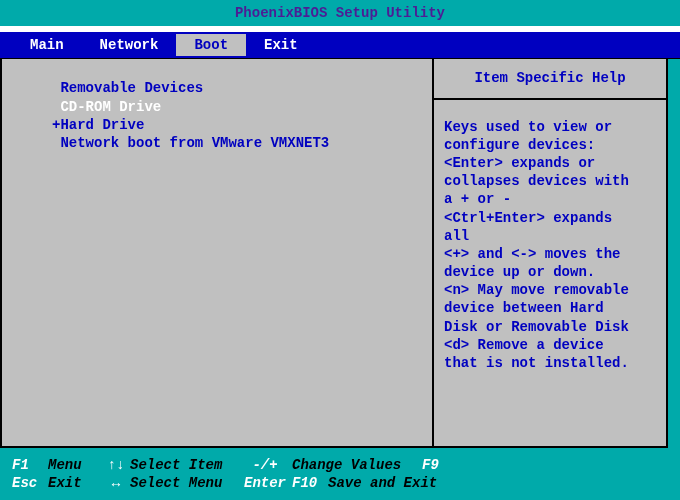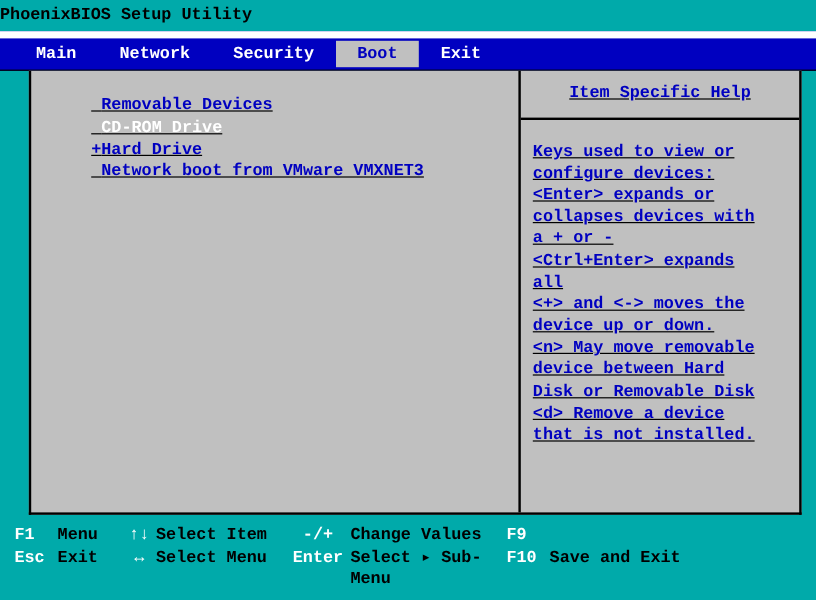--- a/index.html
+++ b/index.html
@@ -14,22 +14,22 @@
   }
   .bios-window {
     width: 680px;
     height: 500px;
     background: #00aaaa;
     display: flex;
     flex-direction: column;
   }
   .title-bar {
     background: #00aaaa;
-    color: #000000;
-    text-align: left;
+    color: #4c1d95;
+    text-align: center;
     font-weight: bold;
     padding: 4px 0;
   }
   .menu-bar {
     background: #0000c0;
     color: #fff;
     display: flex;
     padding: 2px 12px;
     font-weight: bold;
     border-top: 6px solid #ffffff;
@@ -41,23 +41,22 @@
   }
   .menu-item.selected {
     background: #c0c0c0;
     color: #0000c0;
   }
   .main-area {
     flex: 1;
     background: #c0c0c0;
     border: 2px solid #000;
     border-top: none;
-    margin: 0 12px 4px 24px;
+    margin: 0 12px 4px 0;
     display: flex;
-    text-decoration: underline;
   }
   .left-panel {
     flex: 1;
     padding: 20px 10px 10px 50px;
     border-right: 2px solid #000;
     position: relative;
   }
   .boot-item {
     color: #0000c0;
     font-weight: bold;
@@ -83,20 +82,21 @@
     padding: 18px 10px;
     color: #0000c0;
     font-weight: bold;
     white-space: pre-wrap;
   }
   .footer {
     background: #00aaaa;
     padding: 4px 12px 8px 12px;
     font-weight: bold;
     color: #000;
+    font-style: italic;
   }
   .footer-row {
     display: flex;
     align-items: baseline;
   }
   .fkey { color: #fff; display:inline-block; }
   .flabel { color: #000; display:inline-block; }
   .fsym { color: #fff; display:inline-block; text-align:center;}
   .fcell { display:inline-block; }
   .w-k { width: 36px; }
@@ -113,21 +113,20 @@
 
 <div class="bios-window">
 
   <div class="title-bar">
     <span>PhoenixBIOS Setup Utility</span>
   </div>
 
   <div class="menu-bar">
     <div class="menu-item">Main</div>
     <div class="menu-item">Network</div>
-    <div class="menu-item">Security</div>
     <div class="menu-item selected">Boot</div>
     <div class="menu-item">Exit</div>
   </div>
 
   <div class="main-area">
     <div class="left-panel">
       <div class="boot-item"><span> </span><span>Removable Devices</span></div>
       <div class="boot-item highlighted"><span> </span><span>CD-ROM Drive</span></div>
       <div class="boot-item"><span>+</span><span>Hard Drive</span></div>
       <div class="boot-item"><span> </span><span>Network boot from VMware VMXNET3</span></div>
@@ -160,19 +159,18 @@
       <span class="fcell w-s2 fsym">-/+</span>
       <span class="fcell w-l3 flabel">Change Values</span>
       <span class="fcell w-k2 fkey">F9</span>
     </div>
     <div class="footer-row">
       <span class="fcell w-k fkey">Esc</span>
       <span class="fcell w-l1 flabel">Exit</span>
       <span class="fcell w-s fsym">↔</span>
       <span class="fcell w-l2 flabel">Select Menu</span>
       <span class="fcell w-s2 fsym">Enter</span>
-      <span class="fcell w-l3 flabel">Select ▸ Sub-Menu</span>
       <span class="fcell w-k2 fkey">F10</span>
       <span class="fcell w-l4 flabel">Save and Exit</span>
     </div>
   </div>
 
 </div>
 
 </body></html>

